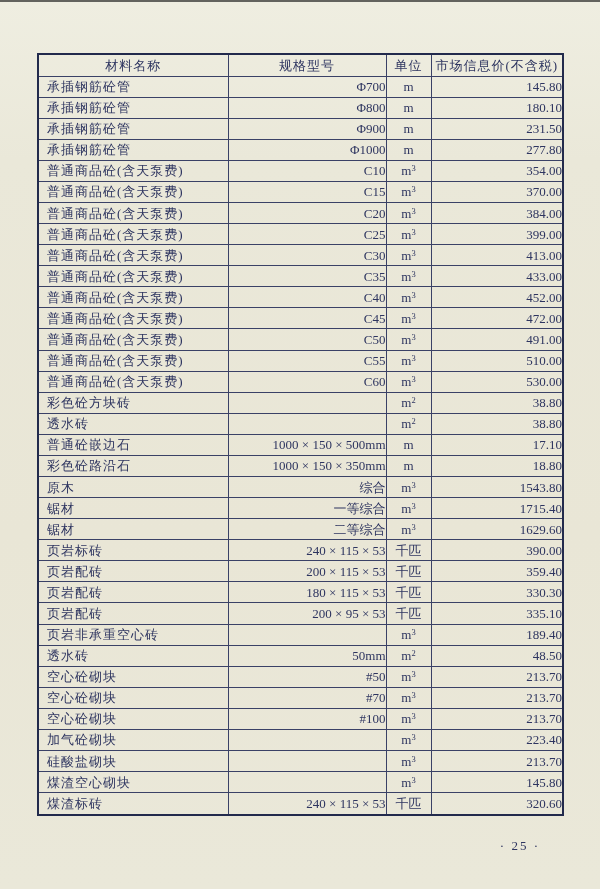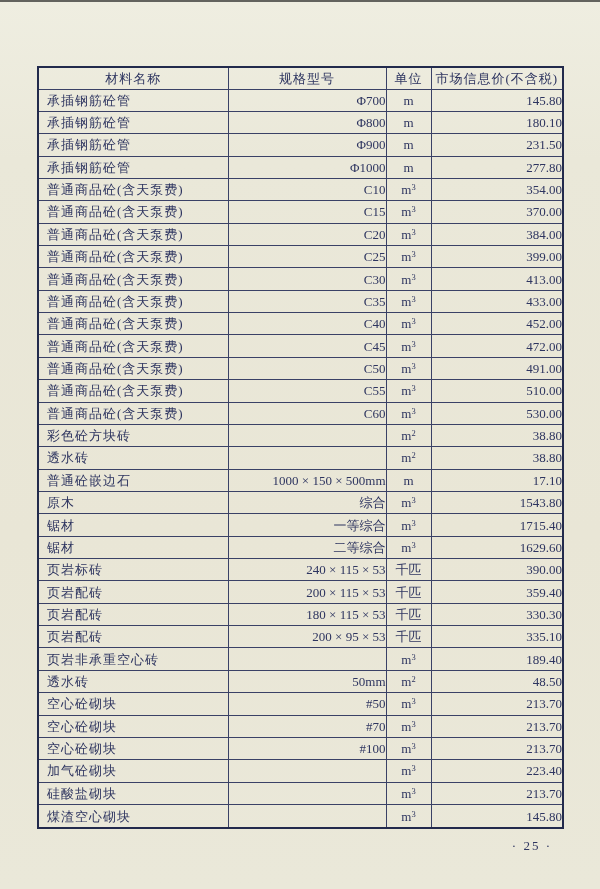--- a/index.html
+++ b/index.html
@@ -16,21 +16,21 @@
   .scan-edge-top {
     position: absolute;
     left: 0; top: 0;
     width: 100%; height: 2px;
     background: #4a4a46;
     opacity: 0.85;
   }
   table.price-table {
     position: absolute;
     left: 37px;
-    top: 66px;
+    top: 53px;
     width: 525px;
     height: 763px;
     border-collapse: collapse;
     table-layout: fixed;
     font-size: 13px;
     color: #2e3560;
     border: 2px solid #222a4c;
   }
   .price-table th, .price-table td {
     border: 1px solid #3a4166;
@@ -46,21 +46,21 @@
     letter-spacing: 1px;
   }
   .price-table td.col-name  { text-align: left; padding-left: 8px;  letter-spacing: 1px; font-family: Liberation Serif, serif; }
   .price-table td.col-spec  { text-align: right; padding-left: 9px; }
   .price-table td.col-unit  { text-align: center; }
   .price-table td.col-price { text-align: right; }
   .price-table sup { font-size: 8.5px; line-height: 0; vertical-align: 4px; }
   .page-number {
     position: absolute;
     top: 838px;
-    left: 12px;
+    left: 0;
     width: 540px;
     text-align: right;
     font-size: 13px;
     color: #2e3560;
     letter-spacing: 2px;
   }
 </style>
 </head>
 <body>
 
@@ -184,20 +184,26 @@
         <td class="col-unit">m<sup>2</sup></td>
         <td class="col-price">38.80</td>
       </tr>
       <tr>
         <td class="col-name">普通砼嵌边石</td>
         <td class="col-spec">1000 × 150 × 500mm</td>
         <td class="col-unit">m</td>
         <td class="col-price">17.10</td>
       </tr>
       <tr>
+        <td class="col-name">彩色砼路沿石</td>
+        <td class="col-spec">1000 × 150 × 350mm</td>
+        <td class="col-unit">m</td>
+        <td class="col-price">18.80</td>
+      </tr>
+      <tr>
         <td class="col-name">原木</td>
         <td class="col-spec">综合</td>
         <td class="col-unit">m<sup>3</sup></td>
         <td class="col-price">1543.80</td>
       </tr>
       <tr>
         <td class="col-name">锯材</td>
         <td class="col-spec">一等综合</td>
         <td class="col-unit">m<sup>3</sup></td>
         <td class="col-price">1715.40</td>
@@ -272,17 +278,23 @@
         <td class="col-name">硅酸盐砌块</td>
         <td class="col-spec"></td>
         <td class="col-unit">m<sup>3</sup></td>
         <td class="col-price">213.70</td>
       </tr>
       <tr>
         <td class="col-name">煤渣空心砌块</td>
         <td class="col-spec"></td>
         <td class="col-unit">m<sup>3</sup></td>
         <td class="col-price">145.80</td>
+      </tr>
+      <tr>
+        <td class="col-name">煤渣标砖</td>
+        <td class="col-spec">240 × 115 × 53</td>
+        <td class="col-unit">千匹</td>
+        <td class="col-price">320.60</td>
       </tr>
     </tbody>
 </table>
 
 <div class="page-number">· 25 ·</div>
 
 </body></html>

